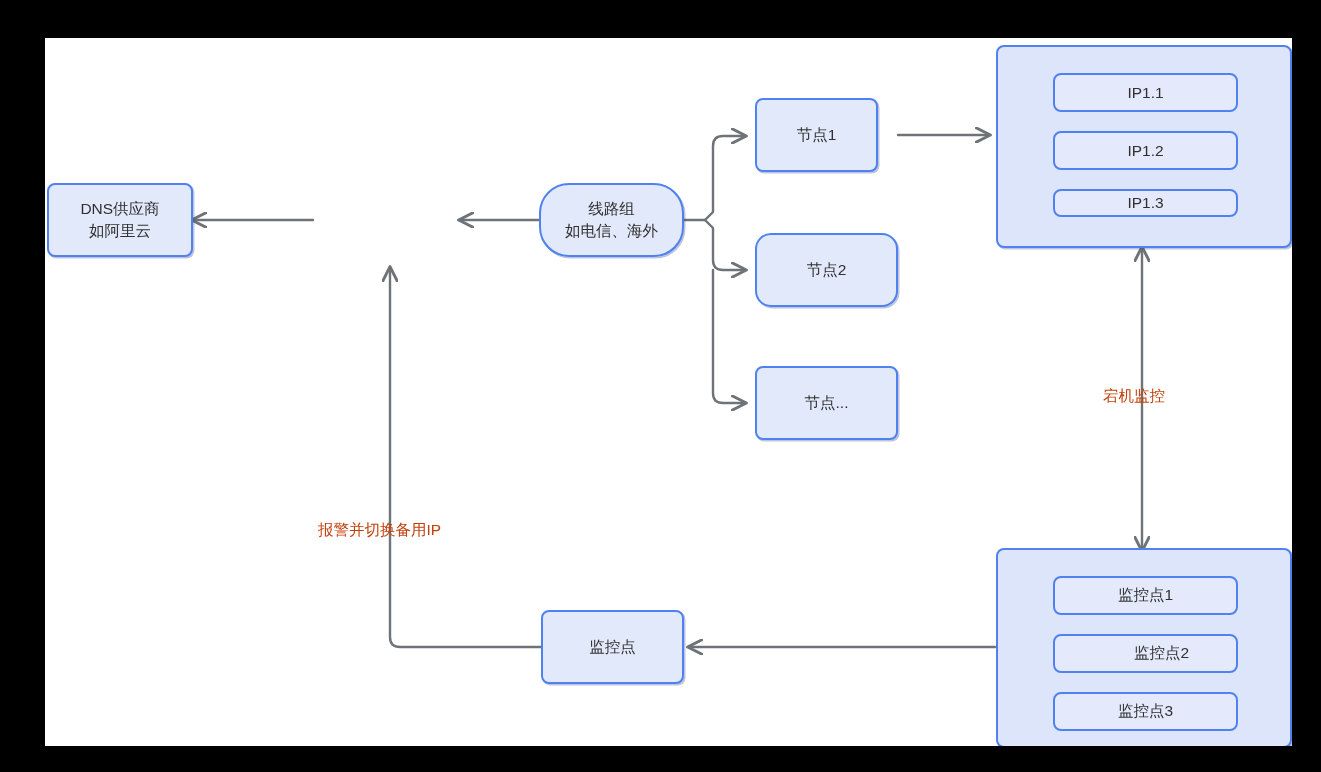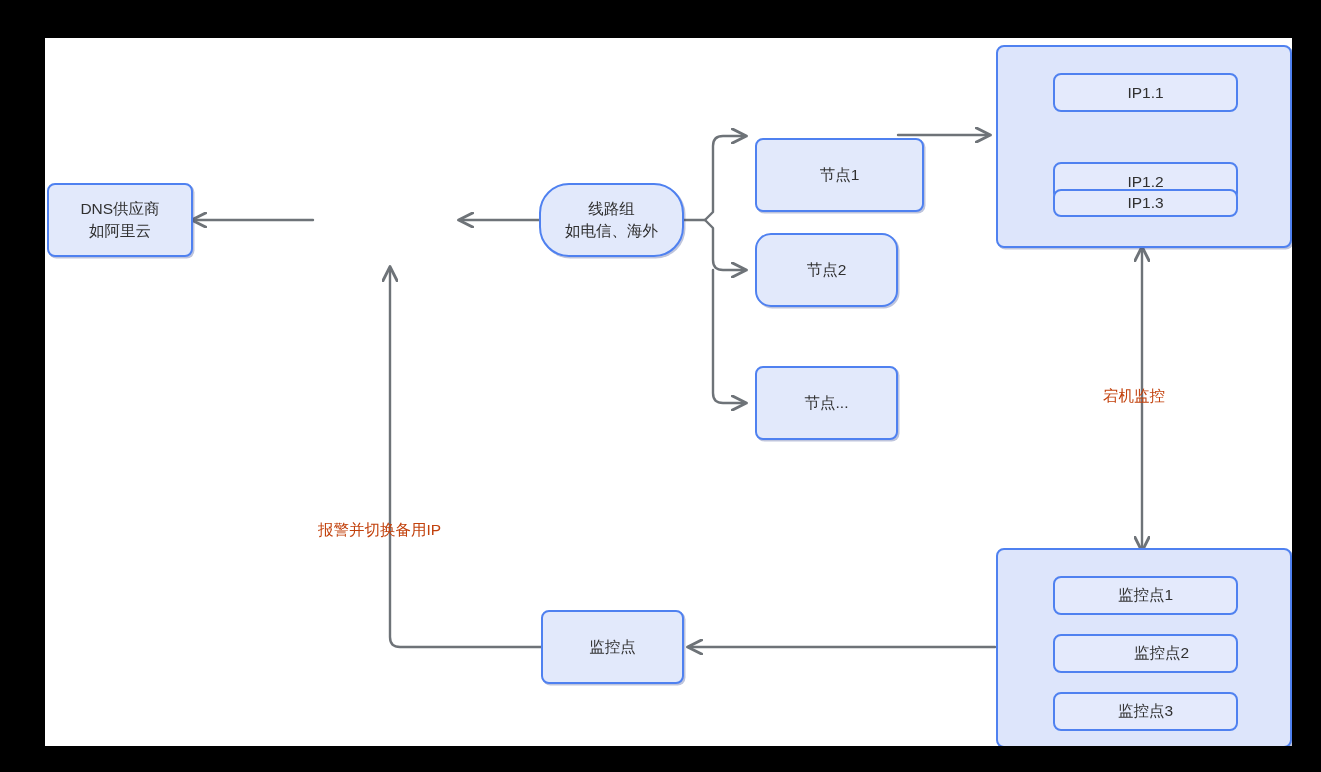--- a/index.html
+++ b/index.html
@@ -118,41 +118,41 @@
       <span class="boxline">DNS供应商</span>
       <span class="boxline">如阿里云</span>
     </div>
 
 
     <div class="nodebox" style="left:494px; top:145px; width:145px; height:74px;border-radius:30px;">
       <span class="boxline">线路组</span>
       <span class="boxline">如电信、海外</span>
     </div>
 
-    <div class="nodebox" style="left:710px; top:60px; width:169px; height:74px;margin-top:40px;">
+    <div class="nodebox" style="left:710px; top:60px; width:123px; height:74px;">
       <span class="boxline">节点1</span>
     </div>
 
     <div class="nodebox" style="left:710px; top:195px; width:143px; height:74px;border-radius:16px;">
       <span class="boxline">节点2</span>
     </div>
 
     <div class="nodebox" style="left:710px; top:328px; width:143px; height:74px;">
       <span class="boxline">节点...</span>
     </div>
 
     <div class="nodebox" style="left:496px; top:572px; width:143px; height:74px;">
       <span class="boxline">监控点</span>
     </div>
 
     <div class="groupbox" style="left:951px; top:7px; width:296px; height:203px;">
       <div class="innerbox" style="left:55px; top:26px; width:185px; height:39px;">
         <span>IP1.1</span>
       </div>
-      <div class="innerbox" style="left:55px; top:84px; width:185px; height:39px;margin-top:31px;">
+      <div class="innerbox" style="left:55px; top:84px; width:185px; height:39px;">
         <span>IP1.2</span>
       </div>
       <div class="innerbox" style="left:55px; top:142px; width:185px; height:28px;">
         <span>IP1.3</span>
       </div>
     </div>
 
     <div class="groupbox" style="left:951px; top:510px; width:296px; height:200px;">
       <div class="innerbox" style="left:55px; top:26px; width:185px; height:39px;">
         <span>监控点1</span>

